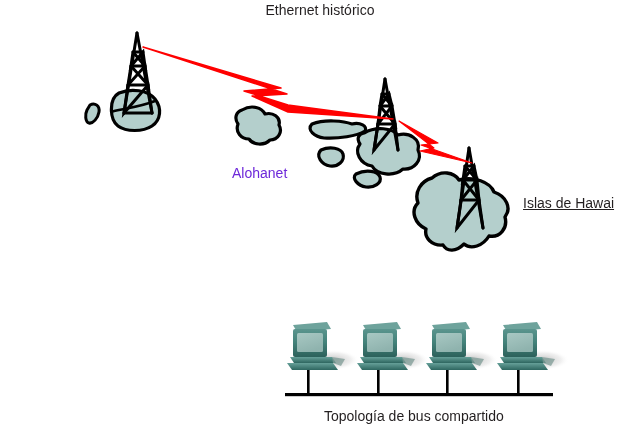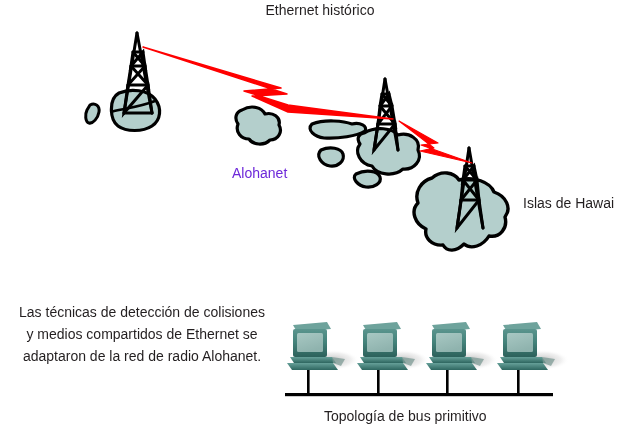--- a/index.html
+++ b/index.html
@@ -40,20 +40,21 @@
     text-align: center;
     font-size: 14px;
   }
   #alohanet-label {
     left: 232px; top: 165px;
     font-size: 14px;
   }
   #hawaii-label {
     left: 523px; top: 195px;
     font-size: 14px;
+    text-decoration: underline;
   }
   #ethernet-primitivo-label {
     left: 363px; top: 301px;
     font-size: 14px;
   }
   #bus-caption-label {
     left: 324px; top: 408px;
     font-size: 14px;
   }
   #description-paragraph {
@@ -218,17 +219,16 @@
     </g>
   </svg>
 
   <div class="lbl" id="title-label">Ethernet histórico</div>
 
   <div class="lbl lbl-blue" id="alohanet-label">Alohanet</div>
 
   <div class="lbl" id="hawaii-label">Islas de Hawai</div>
 
 
-  <div class="lbl" id="bus-caption-label">Topología de bus primitivo</div>
-
-  <div class="lbl" id="description-paragraph">Las técnicas de detección de colisiones y medios compartidos de Ethernet se adaptaron de la red de radio Alohanet.</div>
+  <div class="lbl" id="bus-caption-label">Topología de bus compartido</div>
+
 
 </div>
 
 </body></html>

